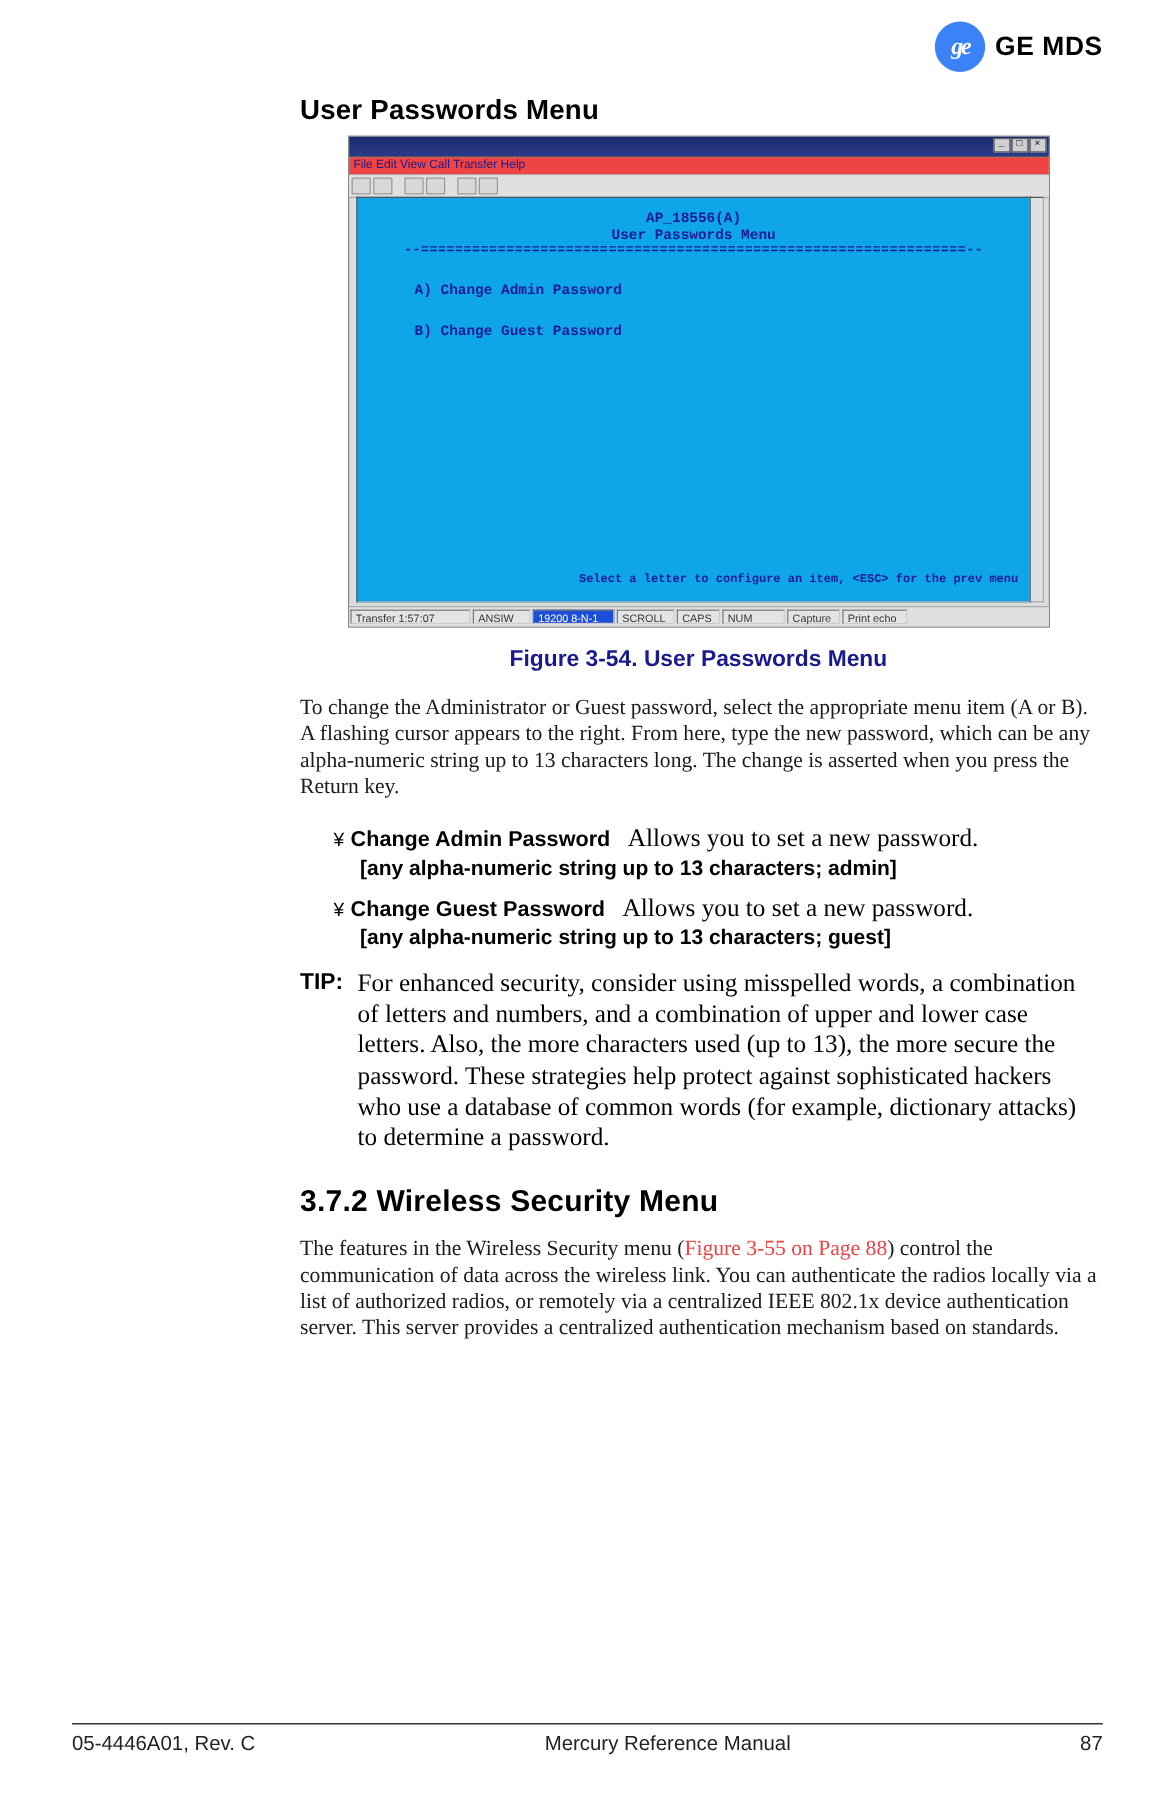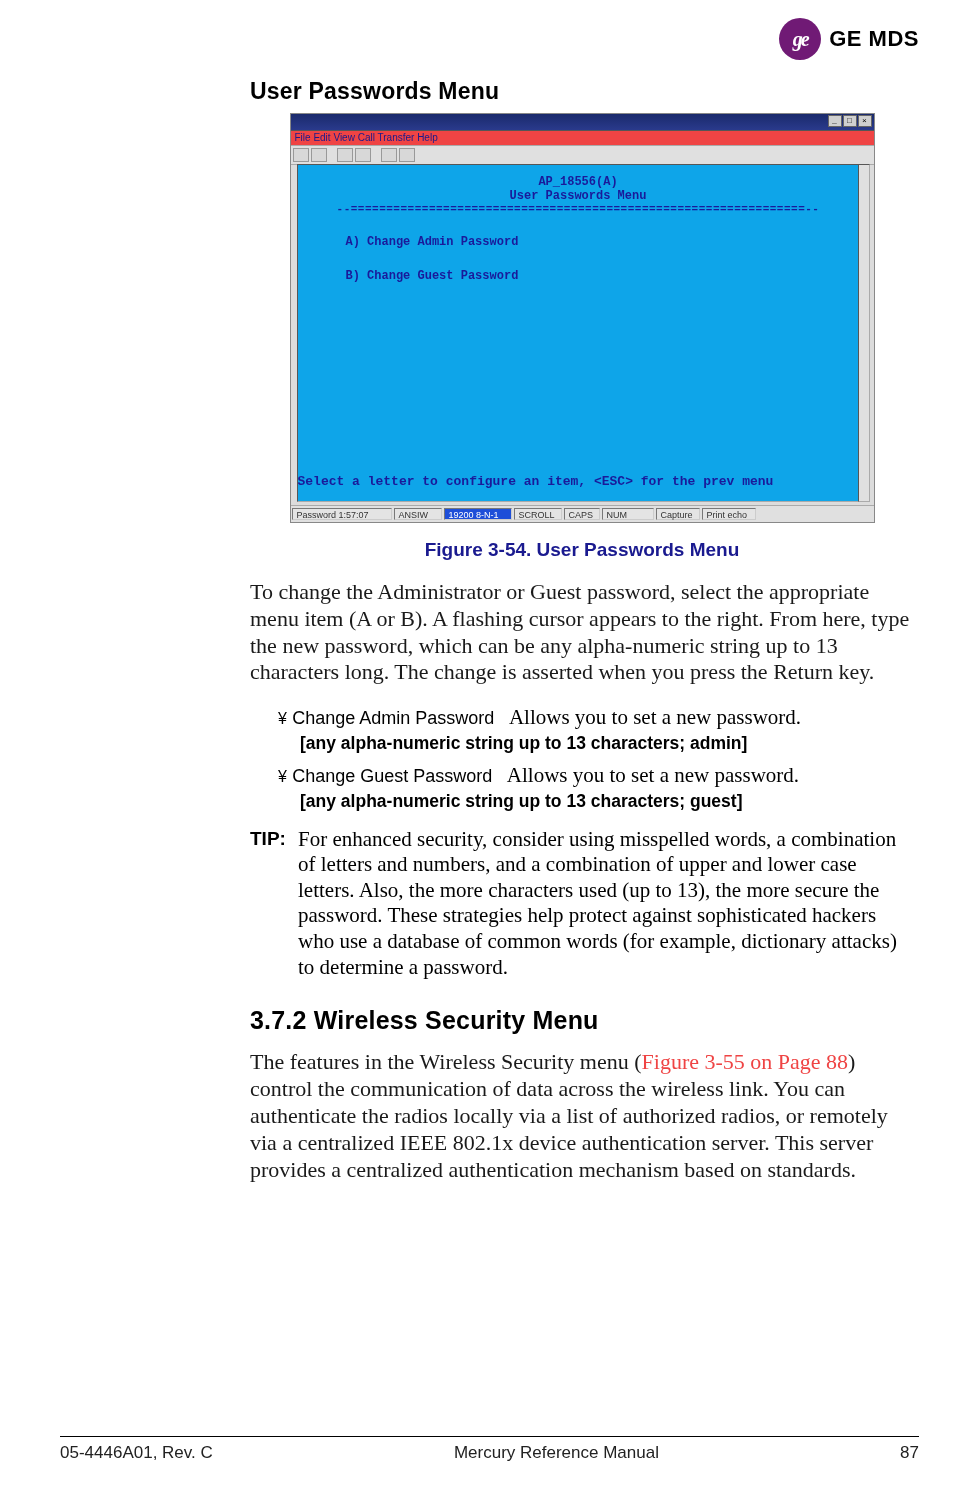--- a/index.html
+++ b/index.html
@@ -25,21 +25,21 @@
     top: 18px;
     right: 60px;
     display: flex;
     align-items: center;
     gap: 8px;
   }
   .ge-disc {
     width: 42px;
     height: 42px;
     border-radius: 50%;
-    background: #701a75;
+    background: #3b82f6;
     display: flex;
     align-items: center;
     justify-content: center;
     color: #fff;
     font-family: Georgia, serif;
     font-style: italic;
     font-size: 20px;
     font-weight: bold;
     letter-spacing: -2px;
   }
@@ -140,23 +140,23 @@
     overflow:hidden;
   }
   .fig-terminal .t-item {
     margin-left: 40px;
     margin-top: 20px;
   }
   .fig-terminal .t-hint {
     position: absolute;
     bottom: 12px;
     left: 0;
-    right: 0;
-    text-align: left;
-    font-size: 13px;
+    right: 10px;
+    text-align: right;
+    font-size: 10px;
   }
   .fig-scrollbar {
     position:absolute;
     top:50px; right:4px; bottom:20px;
     width:10px;
     background:#e0e0e0;
     border:1px inset #aaa;
   }
   .fig-statusbar {
     position: absolute;
@@ -182,41 +182,41 @@
   }
   .figure-caption {
     text-align: center;
     font-family: Arial, Helvetica, sans-serif;
     font-weight: 700;
     color: #1a1a8f;
     font-size: 19px;
     margin: 16px 0 18px 0;
   }
   p.body-text {
-    font-size: 22px;
+    font-size: 18px;
     line-height: 1.22;
     margin: 0 0 18px 0;
     color:#1a1a1a;
   }
   ul.param-list {
     list-style: none;
     padding: 0;
     margin: 0 0 14px 28px;
   }
   ul.param-list li {
     font-size: 21px;
     line-height: 1.25;
     margin-bottom: 8px;
     text-indent: -22px;
     padding-left: 22px;
   }
   .yen { font-family: Arial, sans-serif; font-size: 16px; }
   .param-name {
     font-family: Arial, Helvetica, sans-serif;
-    font-weight: 400;
+    font-weight: 700;
     font-size: 18px;
   }
   .param-range {
     display: block;
     font-family: Arial, Helvetica, sans-serif;
     font-weight: 700;
     font-size: 17.5px;
     text-indent: 0;
     padding-left: 0;
     margin-top:2px;
@@ -294,21 +294,21 @@
         <div class="t-center">AP_18556(A)</div>
         <div class="t-center">User Passwords Menu</div>
         <div class="t-center t-divider">--================================================================--</div>
         <div class="t-item">A) Change Admin Password</div>
         <div class="t-item">B) Change Guest Password</div>
         <div class="t-hint">Select a letter to configure an item, &lt;ESC&gt; for the prev menu</div>
       </div>
       <div class="fig-scrollbar"></div>
 
       <div class="fig-statusbar">
-        <div class="fig-status-cell" style="width:100px">Password 1:57:07</div>
+        <div class="fig-status-cell" style="width:100px">Transfer 1:57:07</div>
         <div class="fig-status-cell" style="width:48px">ANSIW</div>
         <div class="fig-status-cell" style="width:68px;background:#1d4ed8;color:#fff">19200 8-N-1</div>
         <div class="fig-status-cell" style="width:48px">SCROLL</div>
         <div class="fig-status-cell" style="width:36px">CAPS</div>
         <div class="fig-status-cell" style="width:52px">NUM</div>
         <div class="fig-status-cell" style="width:44px">Capture</div>
         <div class="fig-status-cell" style="width:54px">Print echo</div>
       </div>
     </div>
 

